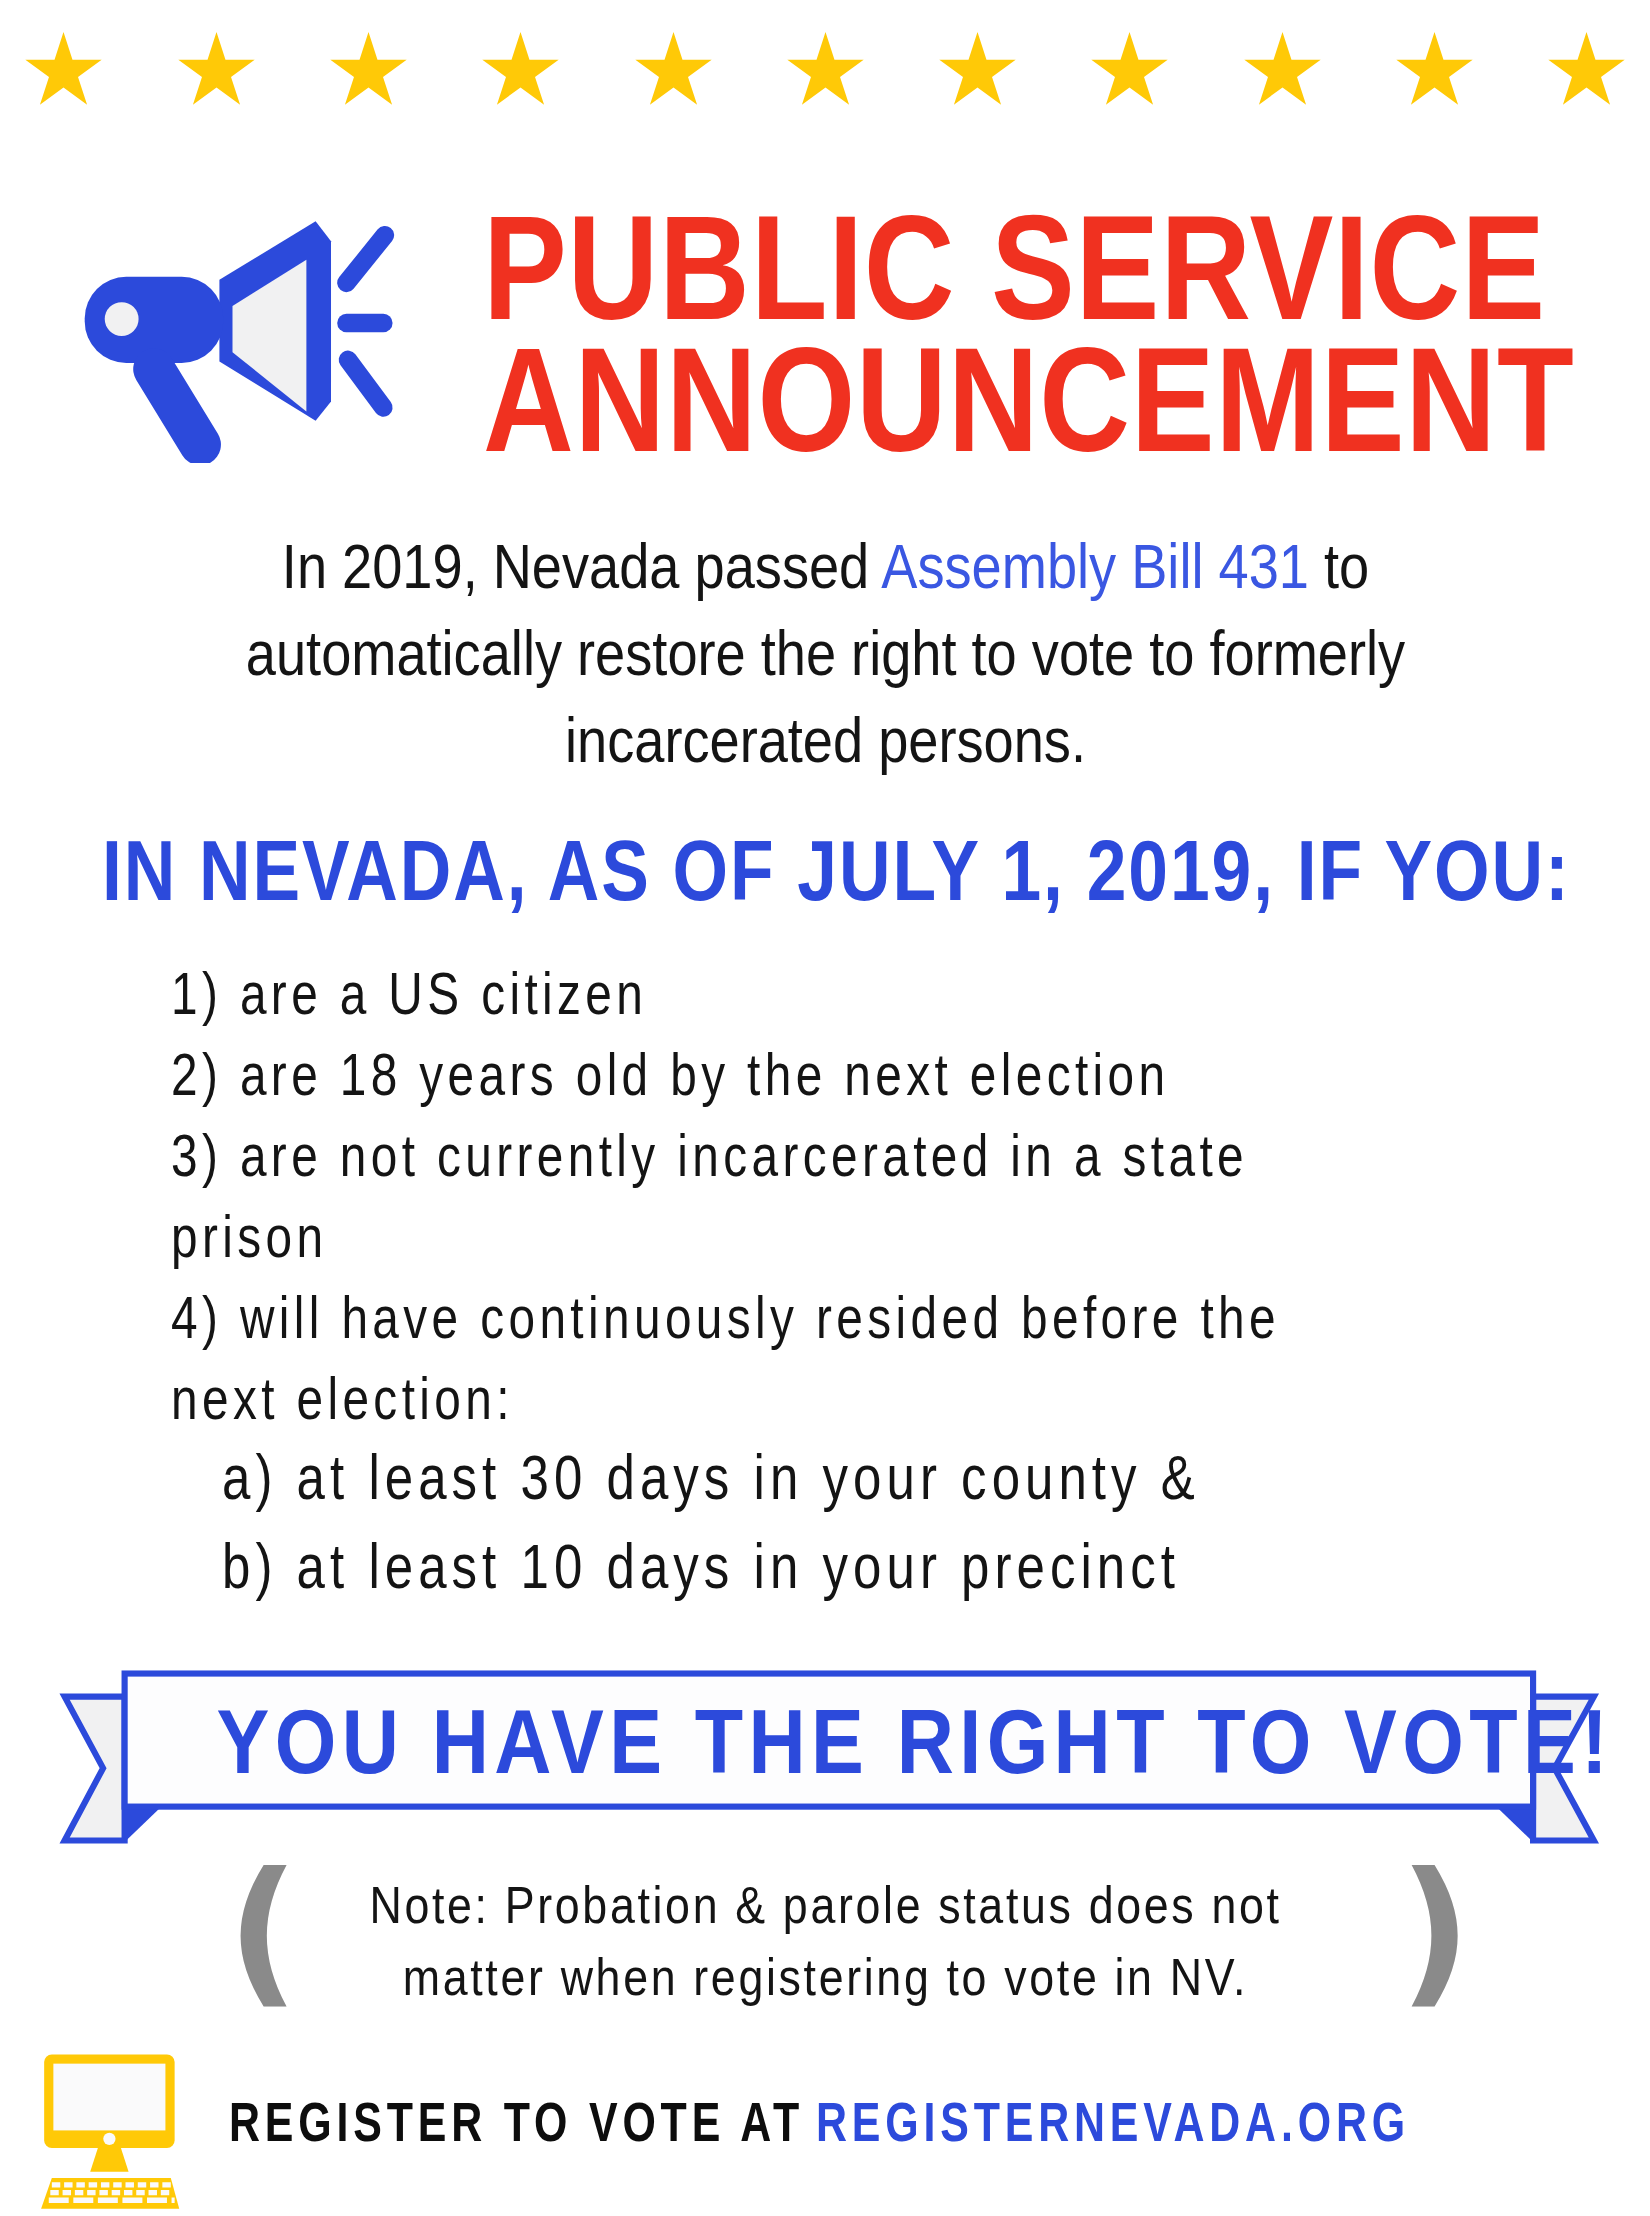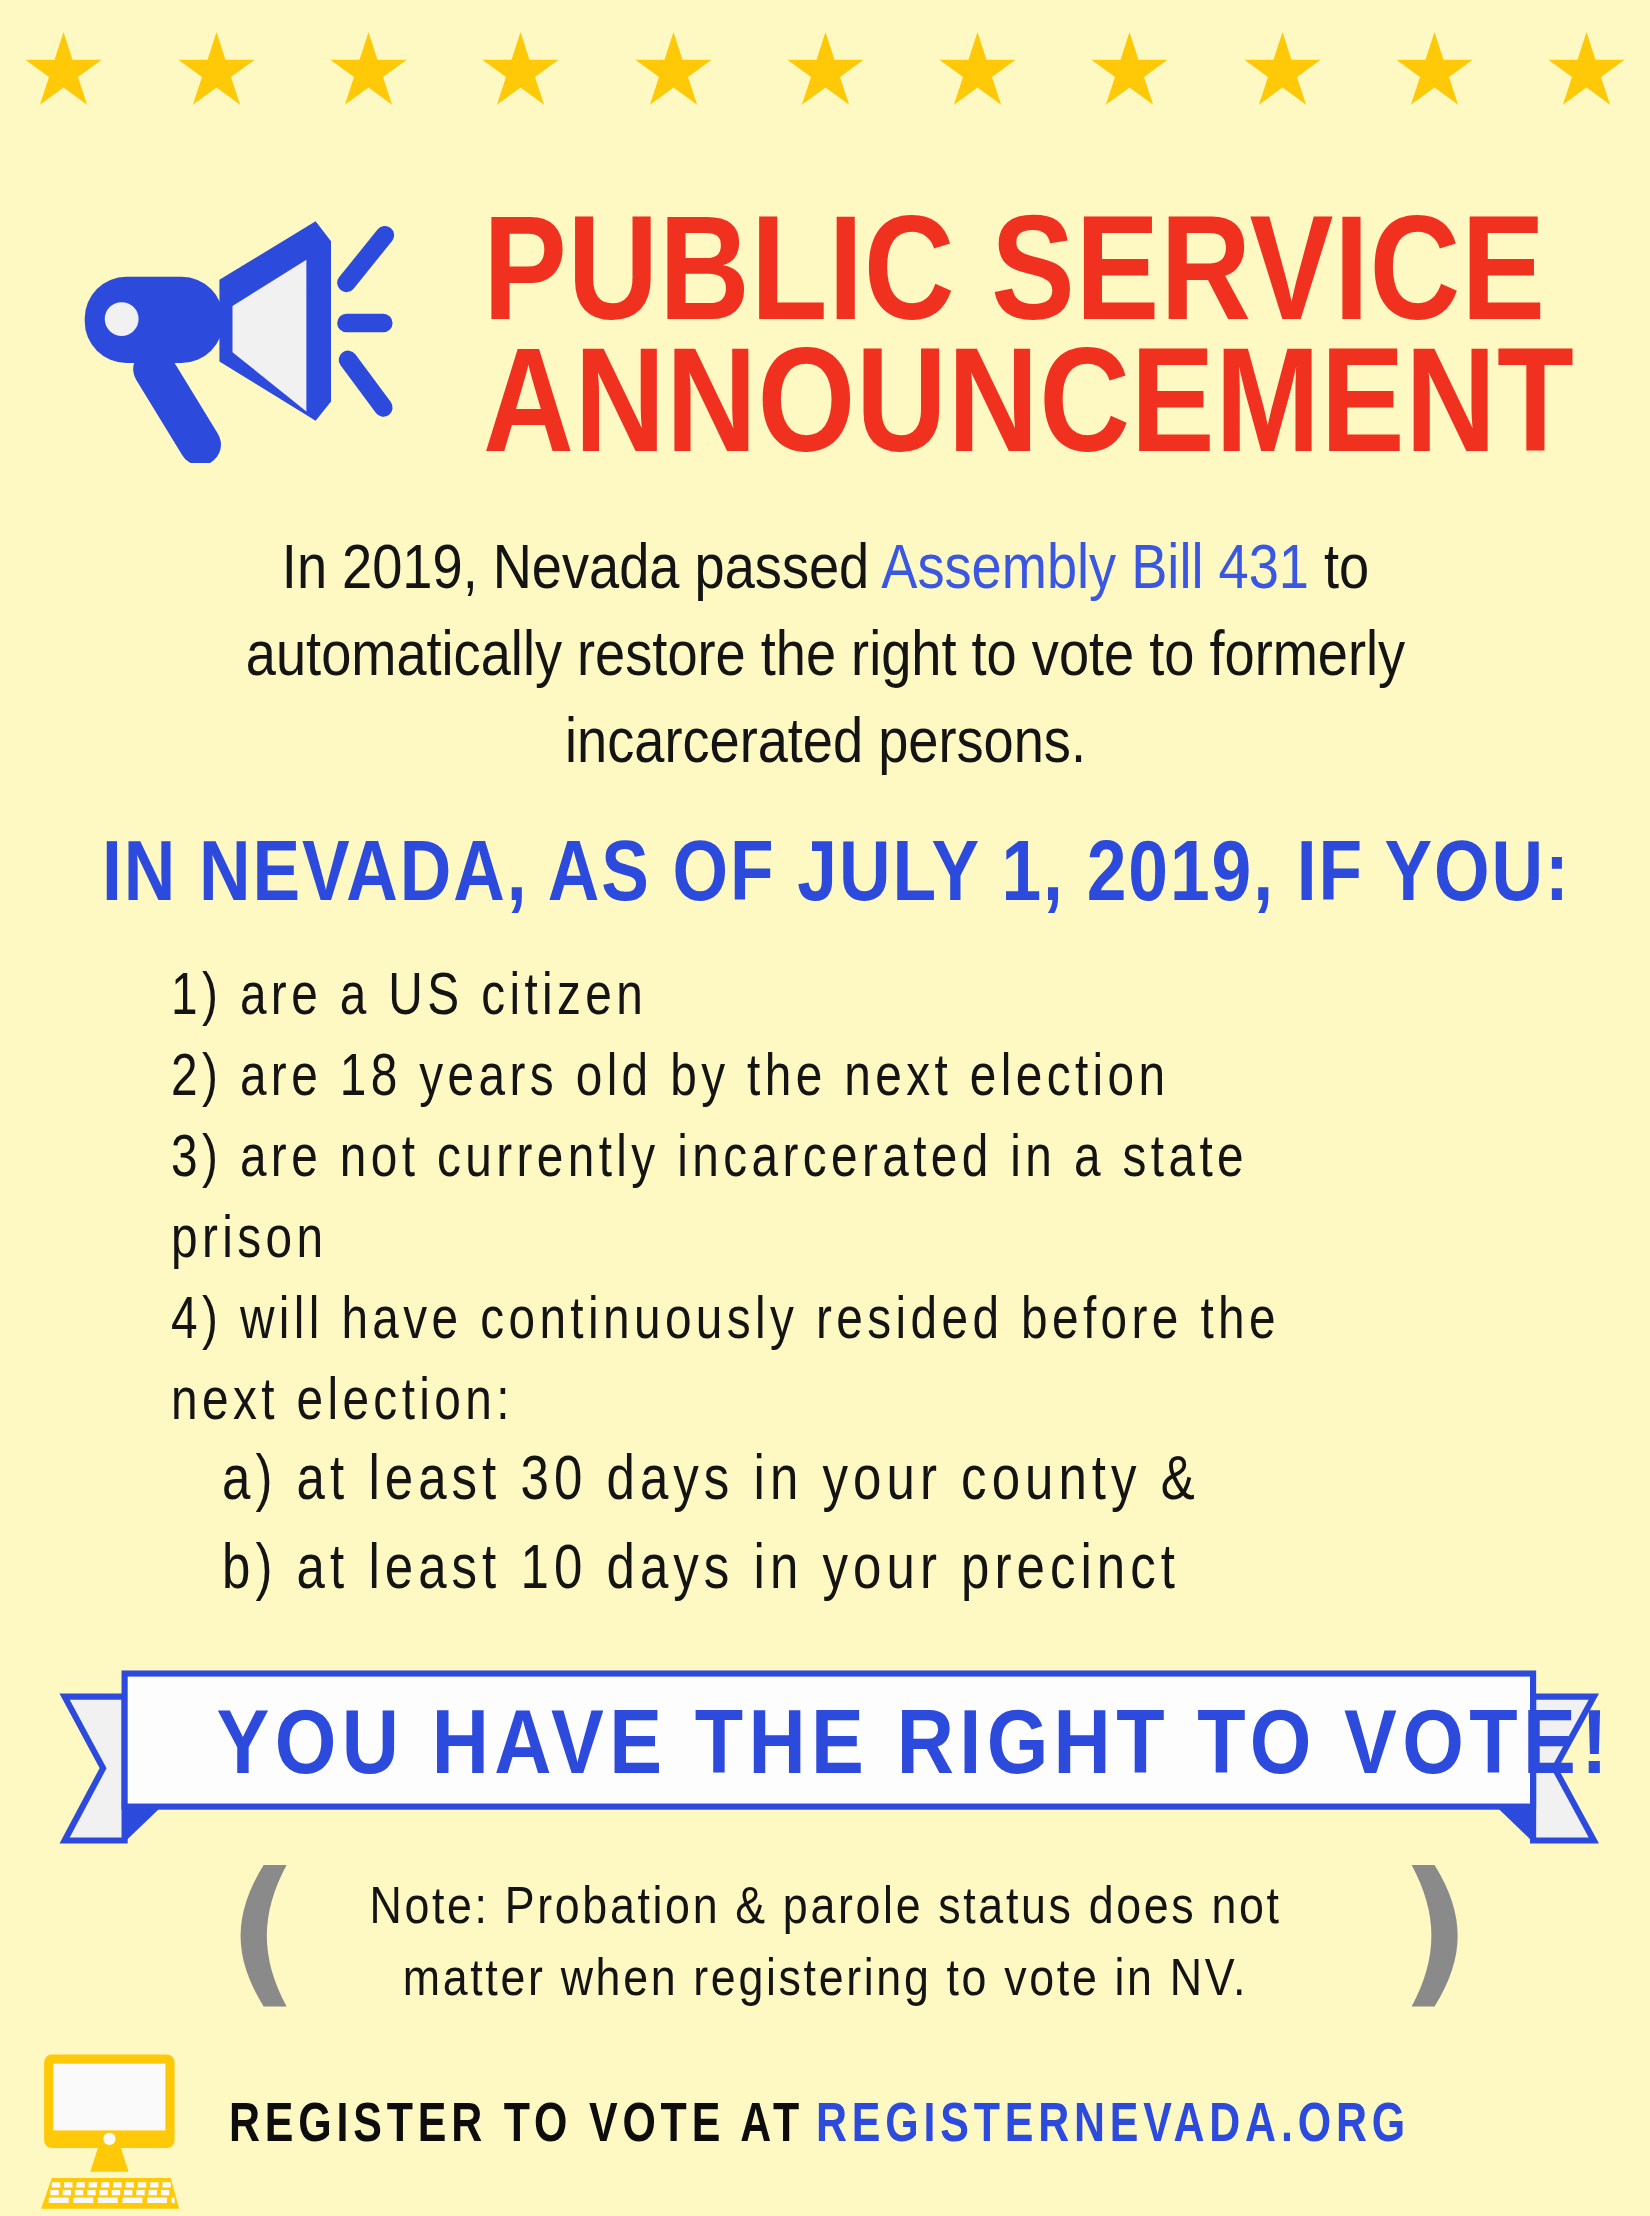--- a/index.html
+++ b/index.html
@@ -1,19 +1,19 @@
 <!DOCTYPE html>
 <html style="font-size:12.3px"><head>
 <meta charset="utf-8">
 <style>
   html,body{margin:0;padding:0;background:#dddddd;}
   #poster{
     position:relative;
     width:1651px;height:2216px;
-    background:#fef9c3;
+    background:#ffffff;
     overflow:hidden;
     font-family:"Liberation Sans",sans-serif;
   }
   
   .stars-row{
     position:absolute;left:25.4px;top:32px;width:1600px;
     display:flex;justify-content:space-between;align-items:flex-start;
   }
   .star{width:77px;height:74px;flex:0 0 auto;}
   .star polygon{fill:#FFC907;}

